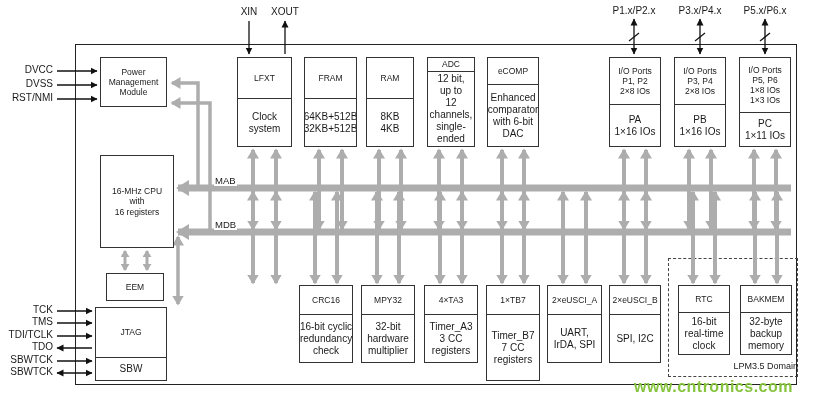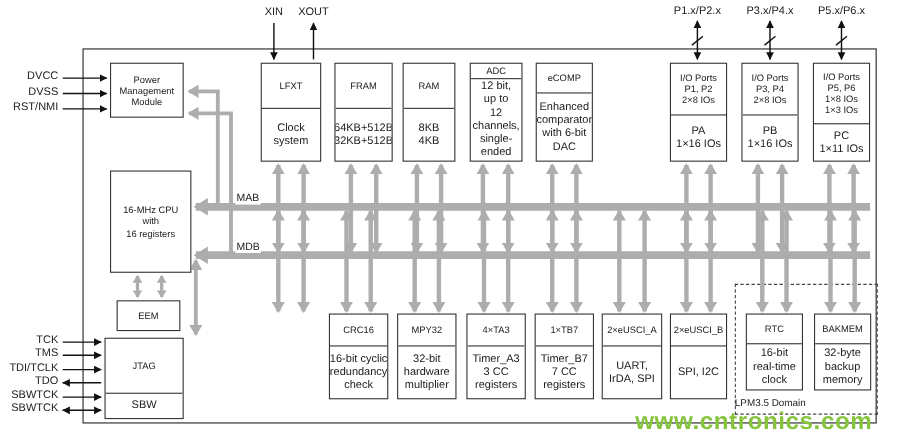--- a/index.html
+++ b/index.html
@@ -31,24 +31,24 @@
   }
   .pin {
     position:absolute; font-size:10px; line-height:12px; white-space:nowrap;
   }
   .pin.left { width:53px; text-align:right; }
   .pin.top { text-align:center; }
   .buslabel {
     position:absolute; font-size:9.5px; line-height:11px; background:#fff; padding:0 1px;
   }
   #lpm-label {
-    position:absolute; left:668px; top:361px; width:130px; text-align:left; font-size:9px;
+    position:absolute; left:668px; top:361px; width:130px; text-align:right; font-size:9px;
   }
   #watermark {
-    position:absolute; right:30px; bottom:4px; font-size:22px; font-weight:bold;
+    position:absolute; right:30px; bottom:4px; font-size:16px; font-weight:bold;
     color:#86c43d; letter-spacing:0.5px;
   }
 </style>
 </head>
 <body>
 
 <div id="stage">
 
   <div id="chip-border"></div>
   <div id="lpm-box"></div>
@@ -228,21 +228,21 @@
     <div class="bs">32-bit
 hardware
 multiplier</div>
   </div>
   <div class="block" style="left:424px;top:285px;width:54px;height:78px">
     <div class="bt" style="height:26px">4×TA3</div>
     <div class="bs">Timer_A3
 3 CC
 registers</div>
   </div>
-  <div class="block" style="left:486px;top:285px;width:54px;height:78px">
+  <div class="block" style="left:486px;top:285px;width:54px;height:96px">
     <div class="bt" style="height:26px">1×TB7</div>
     <div class="bs">Timer_B7
 7 CC
 registers</div>
   </div>
   <div class="block" style="left:547px;top:285px;width:55px;height:78px">
     <div class="bt" style="height:26px">2×eUSCI_A</div>
     <div class="bs">UART,
 IrDA, SPI</div>
   </div>

